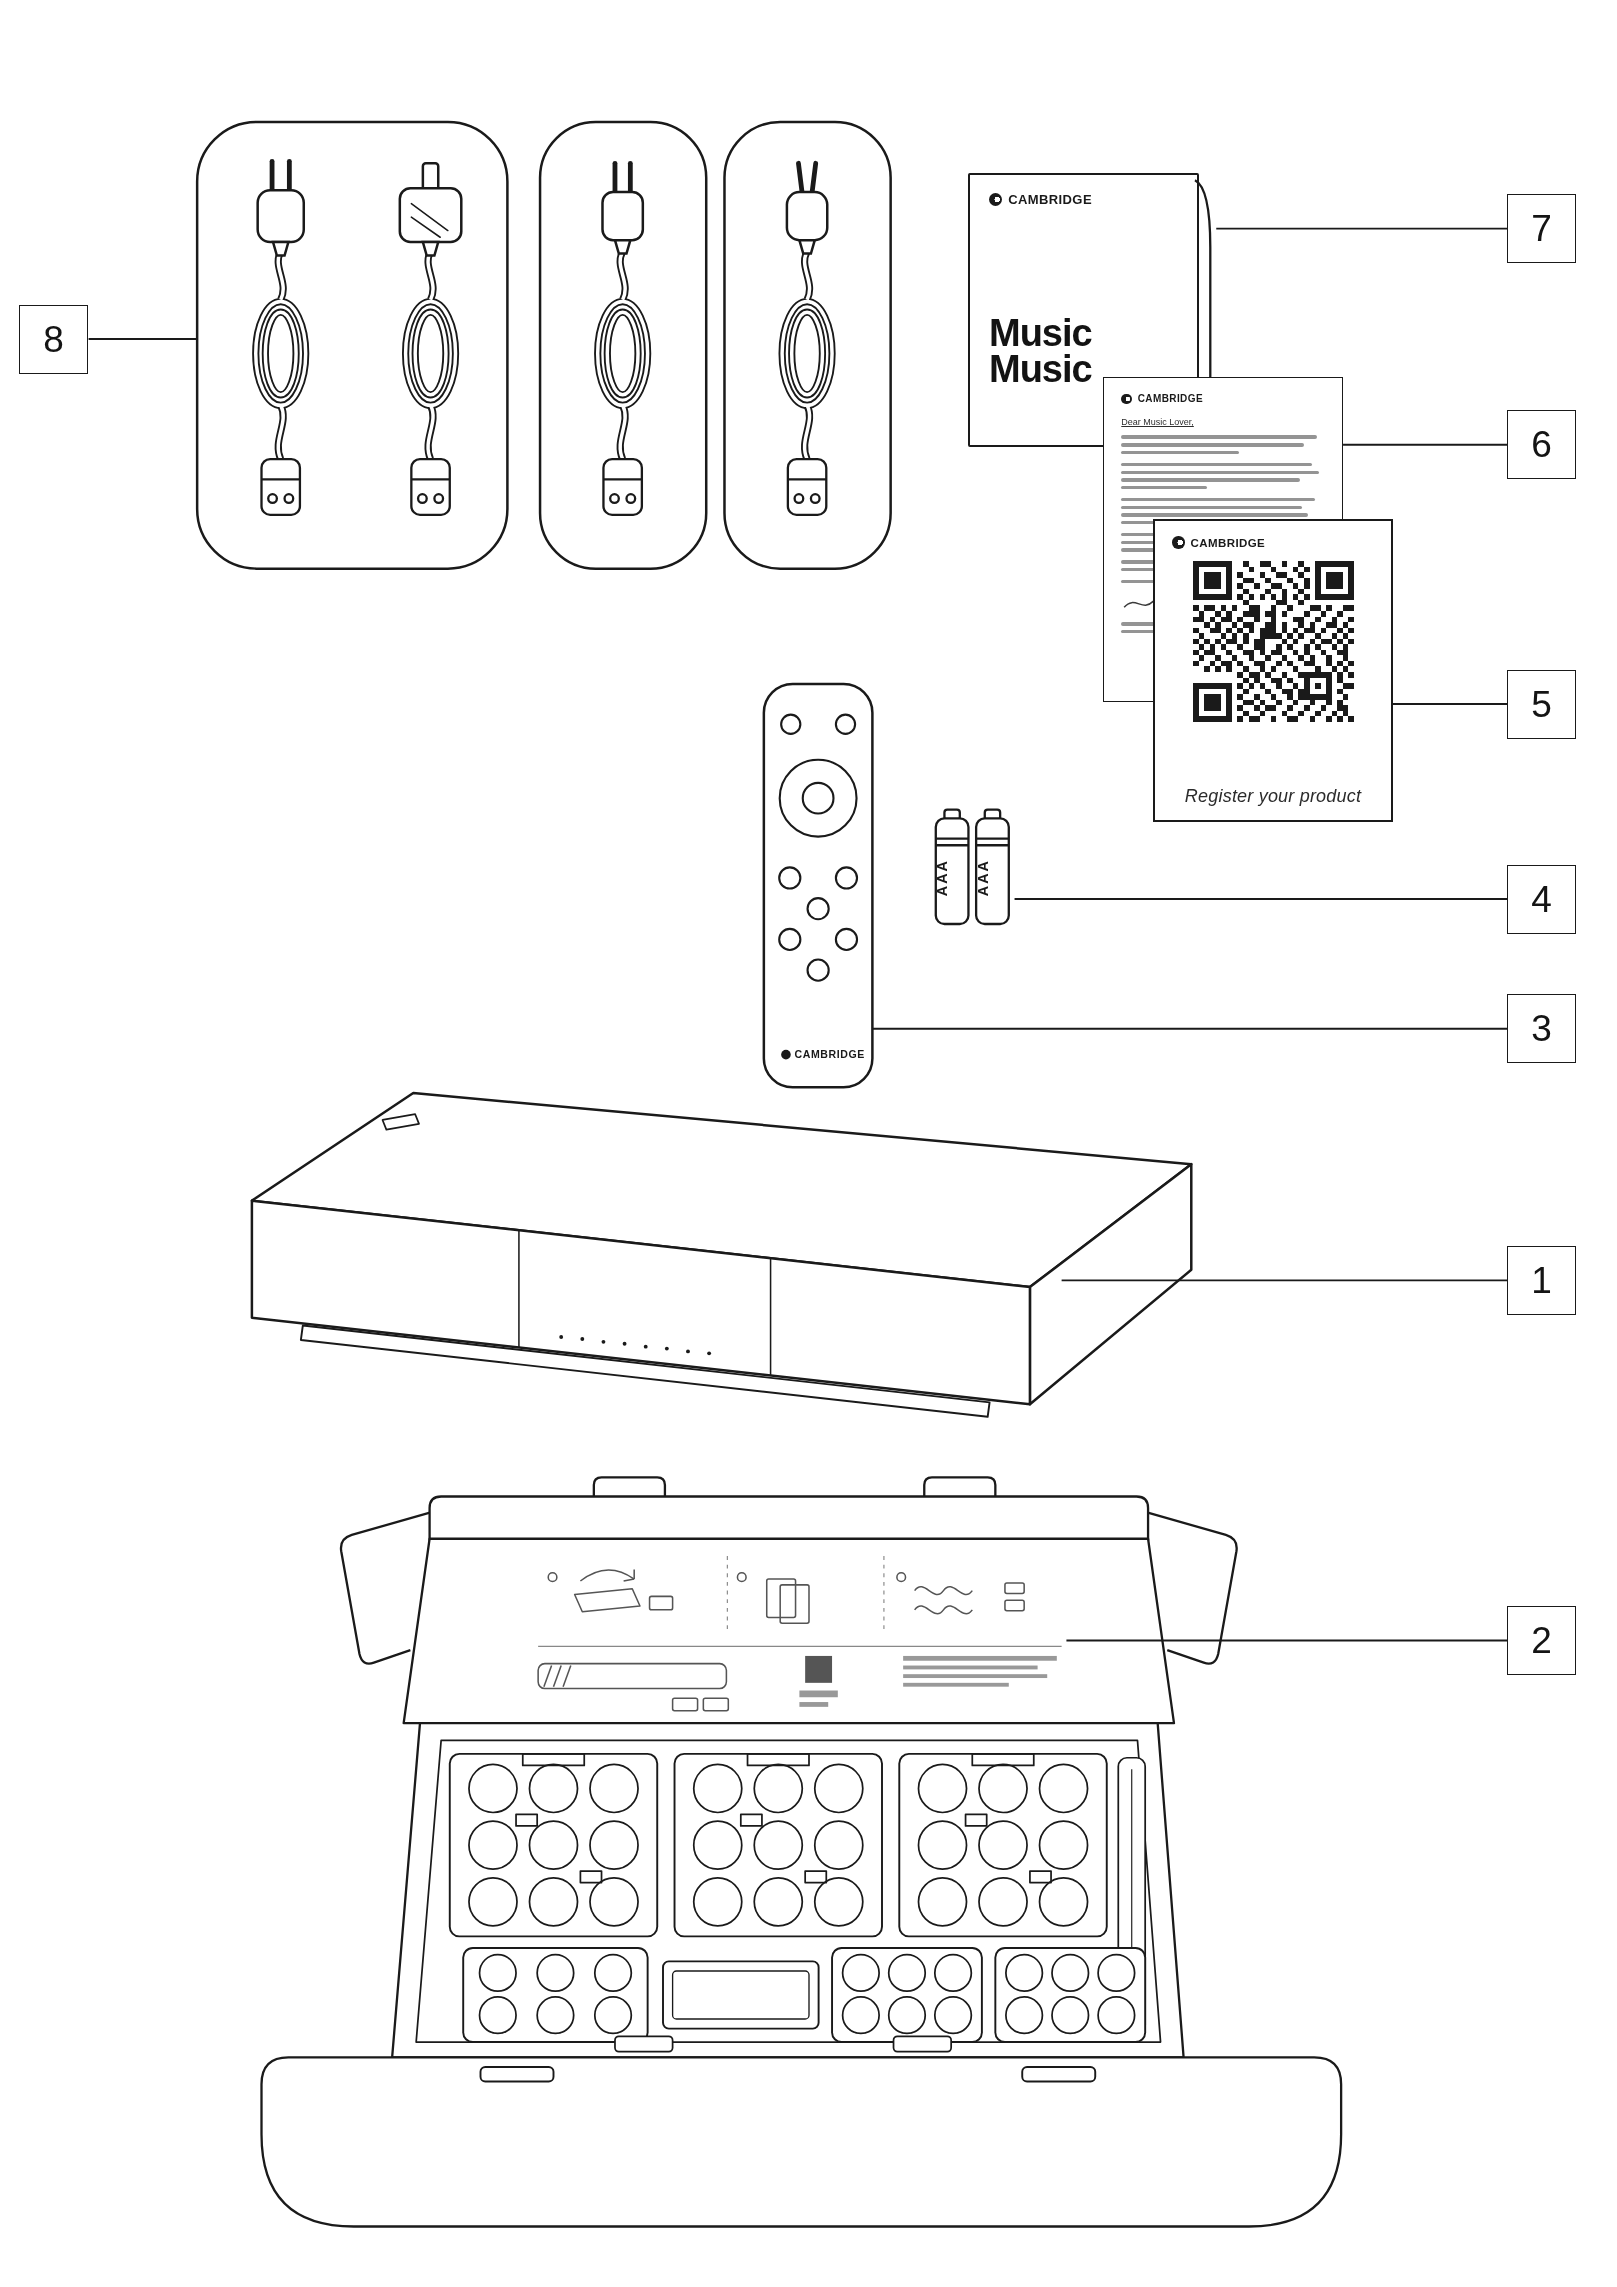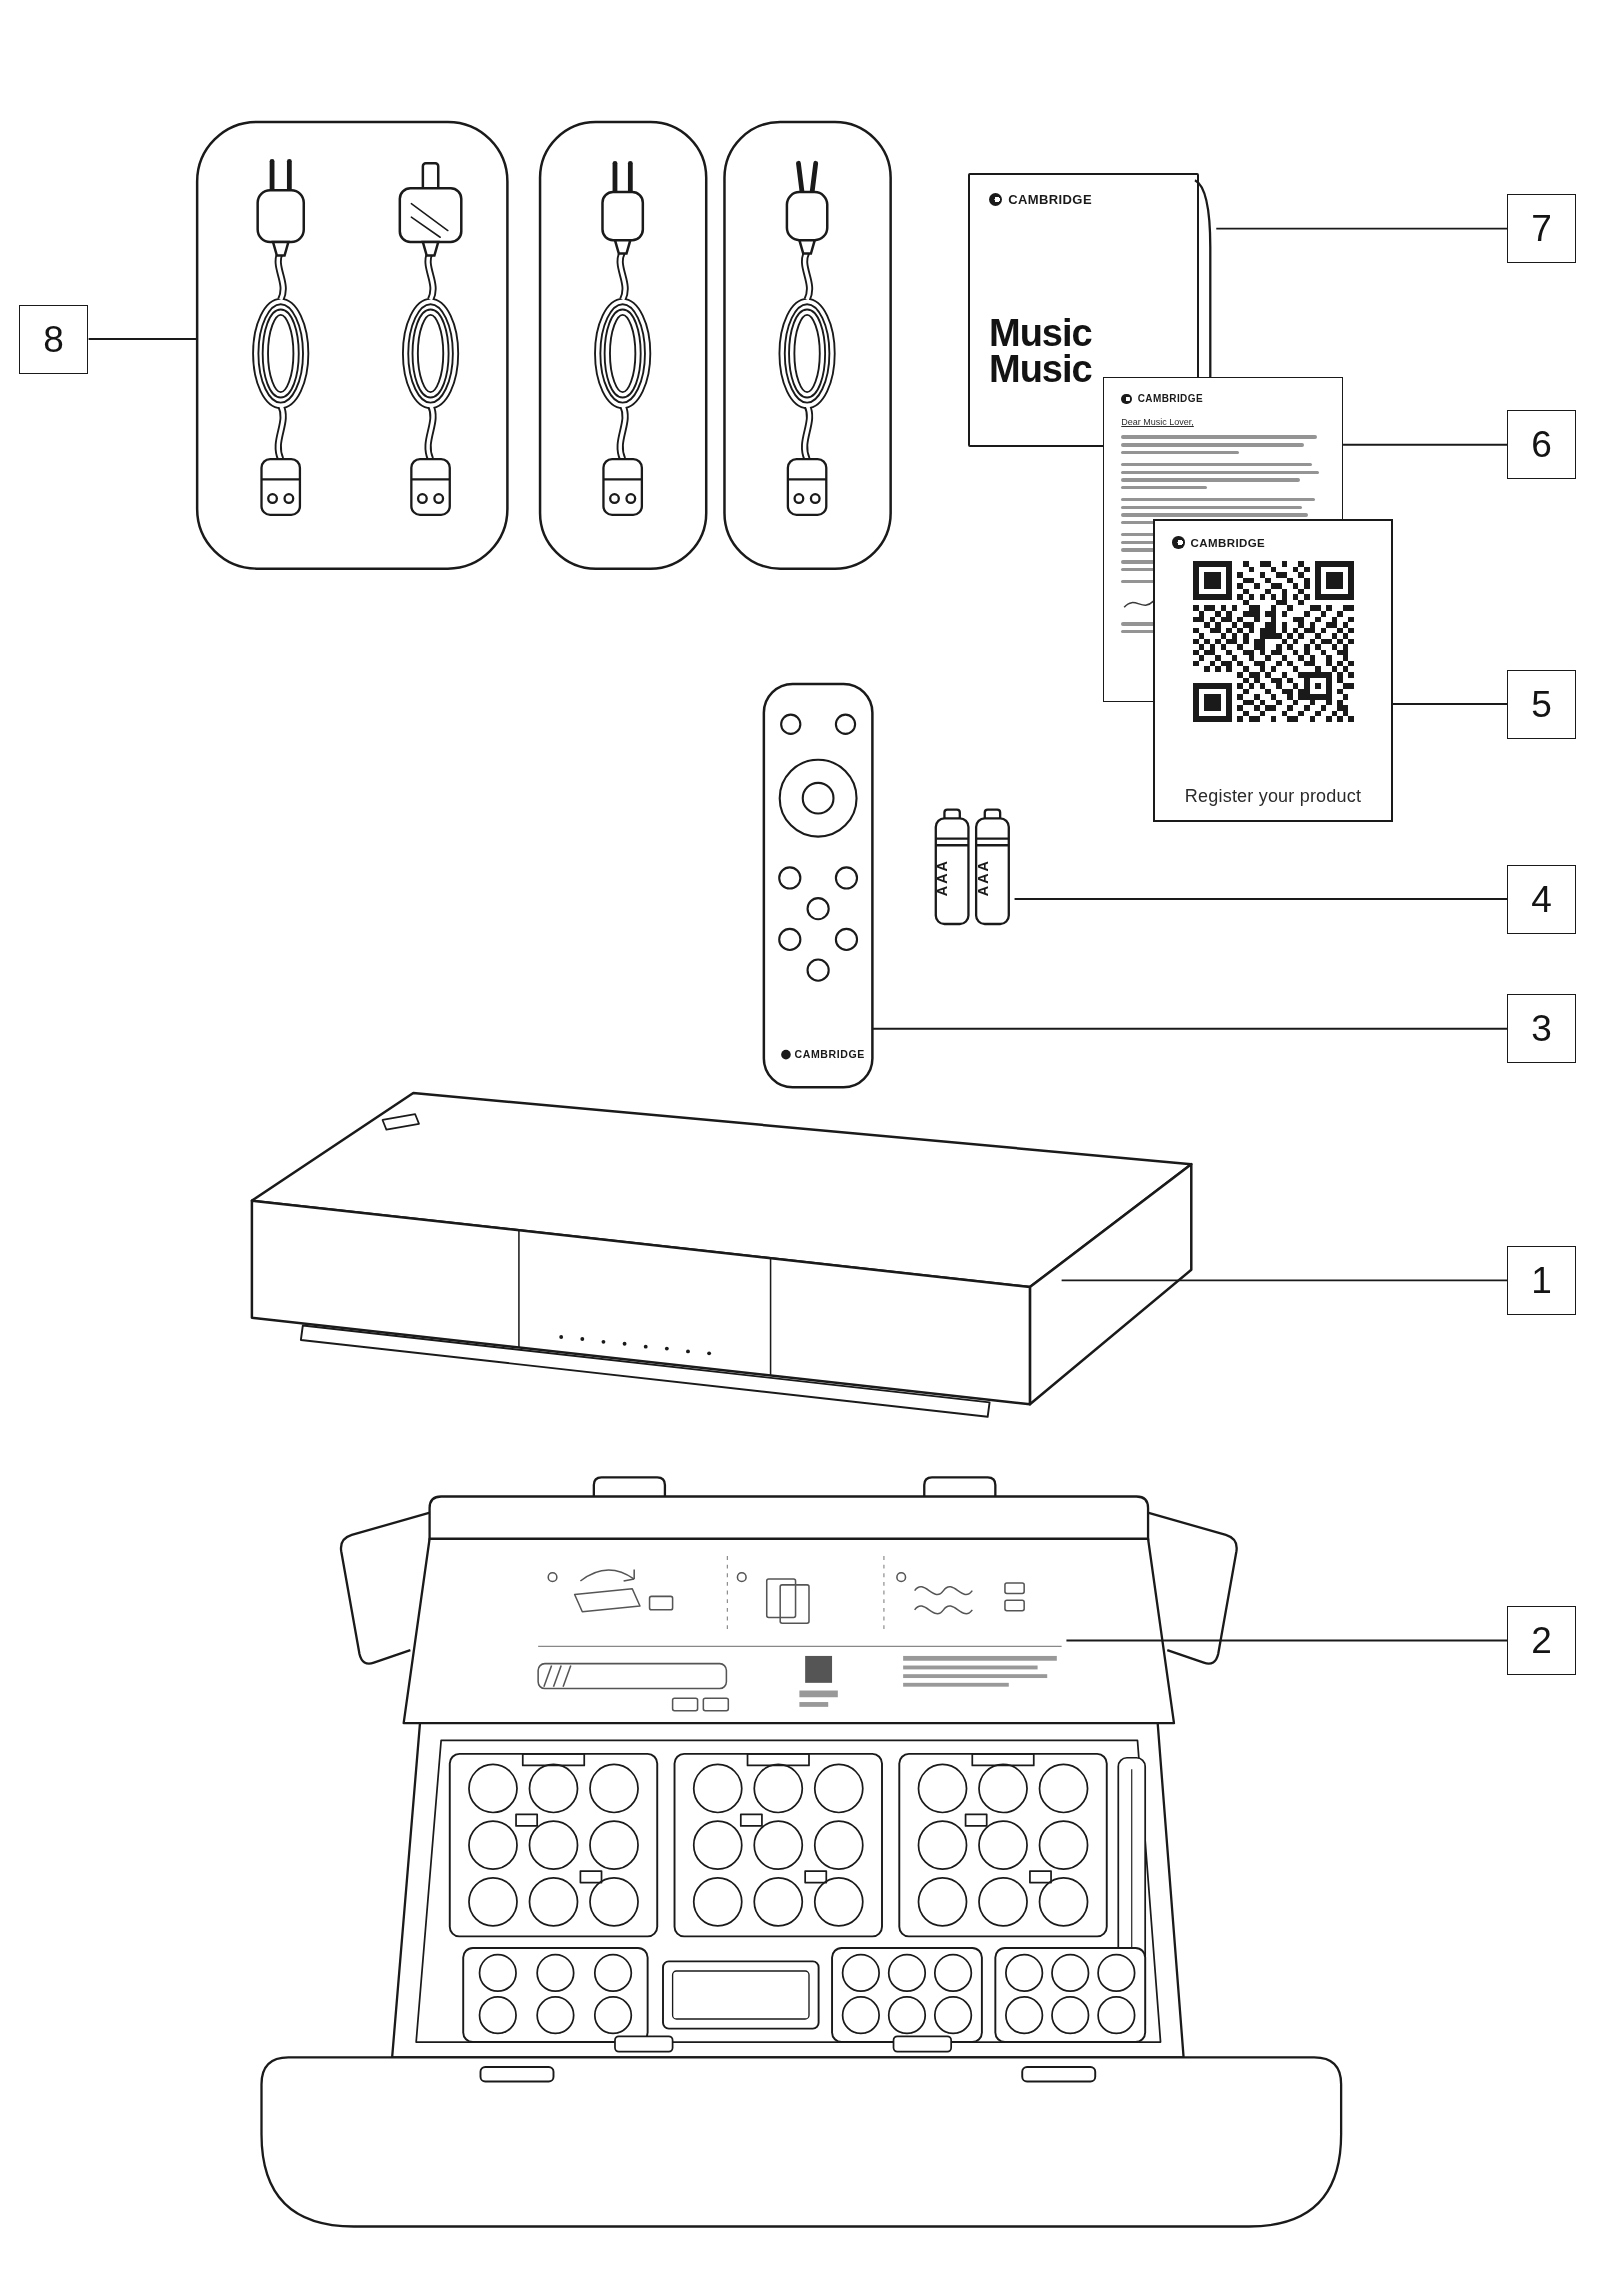--- a/index.html
+++ b/index.html
@@ -27,21 +27,21 @@
   .tline { height:3.4px; background:#949494; border-radius:1.9px; margin-top:4.3px; }
   .sig { margin-top:9.6px; }
 
   
   .register { left:1153px; top:519px; width:240px; height:303px; padding:15.4px 17.3px 13.4px;
               display:flex; flex-direction:column; align-items:center; }
   .register .brand-row { align-self:flex-start; }
   .register .logo-dot { width:12.5px; height:12.5px; }
   .register .brand-text { font-size:11.5px; }
   .qr { margin-top:12.5px; }
-  .caption { margin-top:auto; font-size:18px; color:#2b2b2b; letter-spacing:0.2px; }
+  .caption { margin-top:auto; font-size:18px; color:#2b2b2b; letter-spacing:0.2px;font-style:italic; }
 
   
   .callout { position:absolute; width:69px; height:69px; background:#ffffff;
              border:1.9px solid #1a1a1a; display:flex; align-items:center; justify-content:center;
              font-size:37px; color:#141414; }
 </style>
 </head>
 <body>
 
 <div class="stage">

